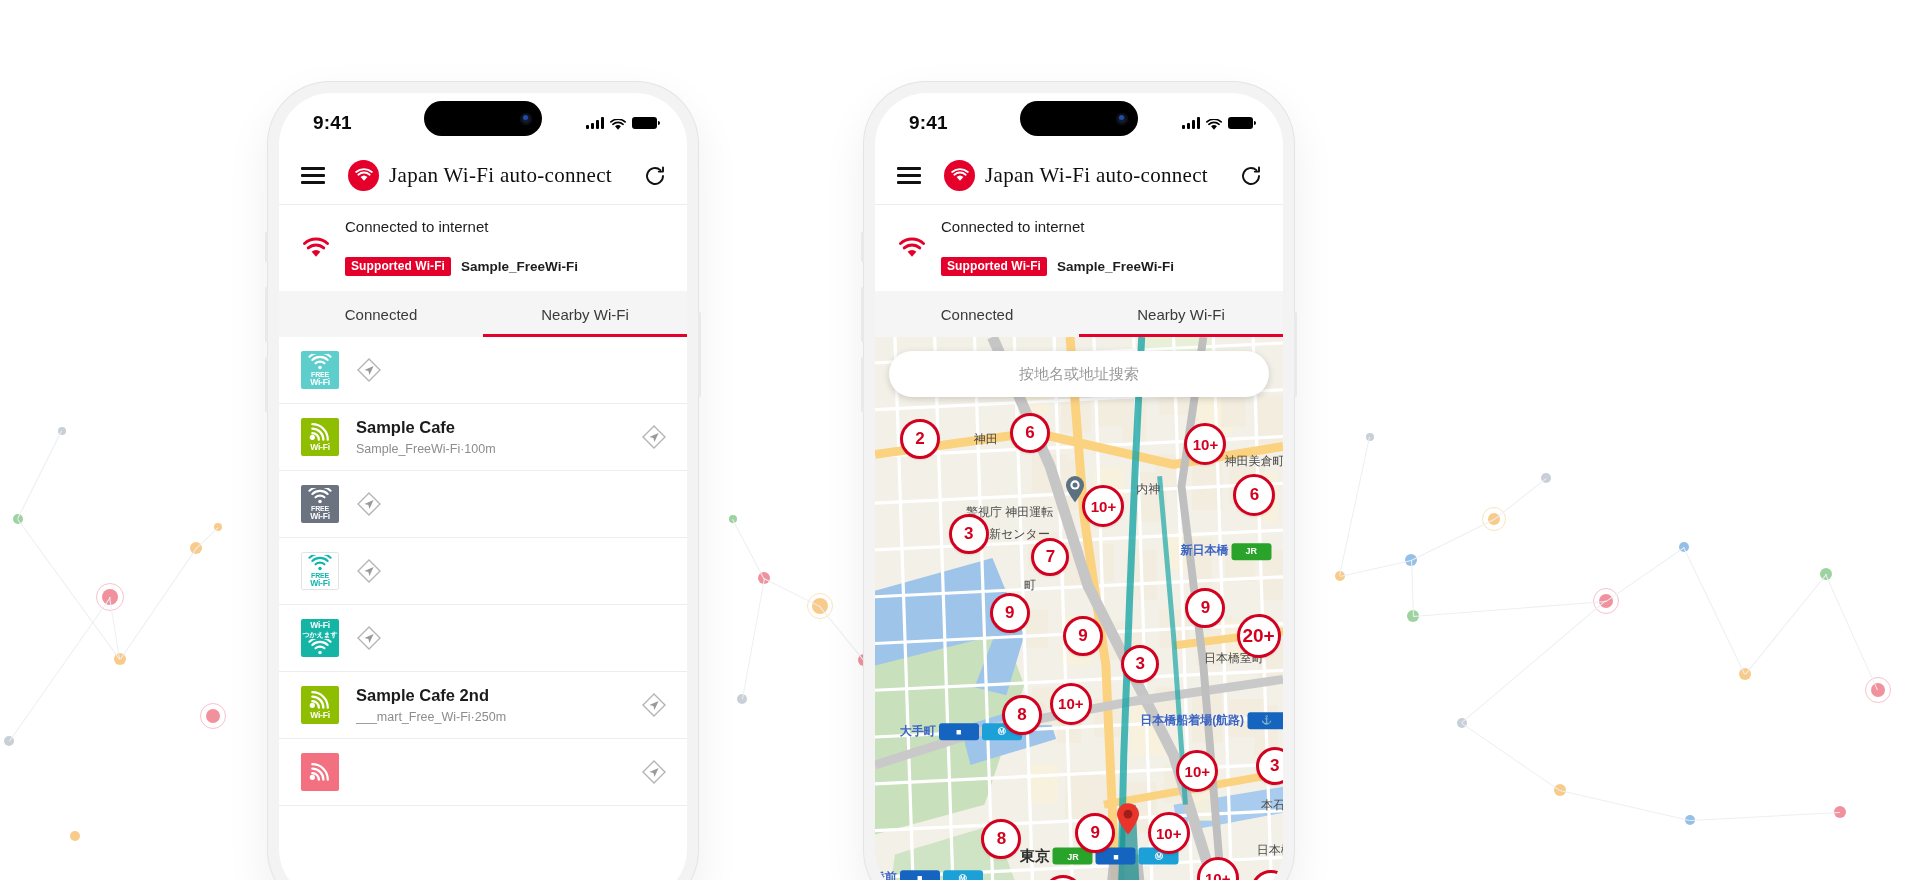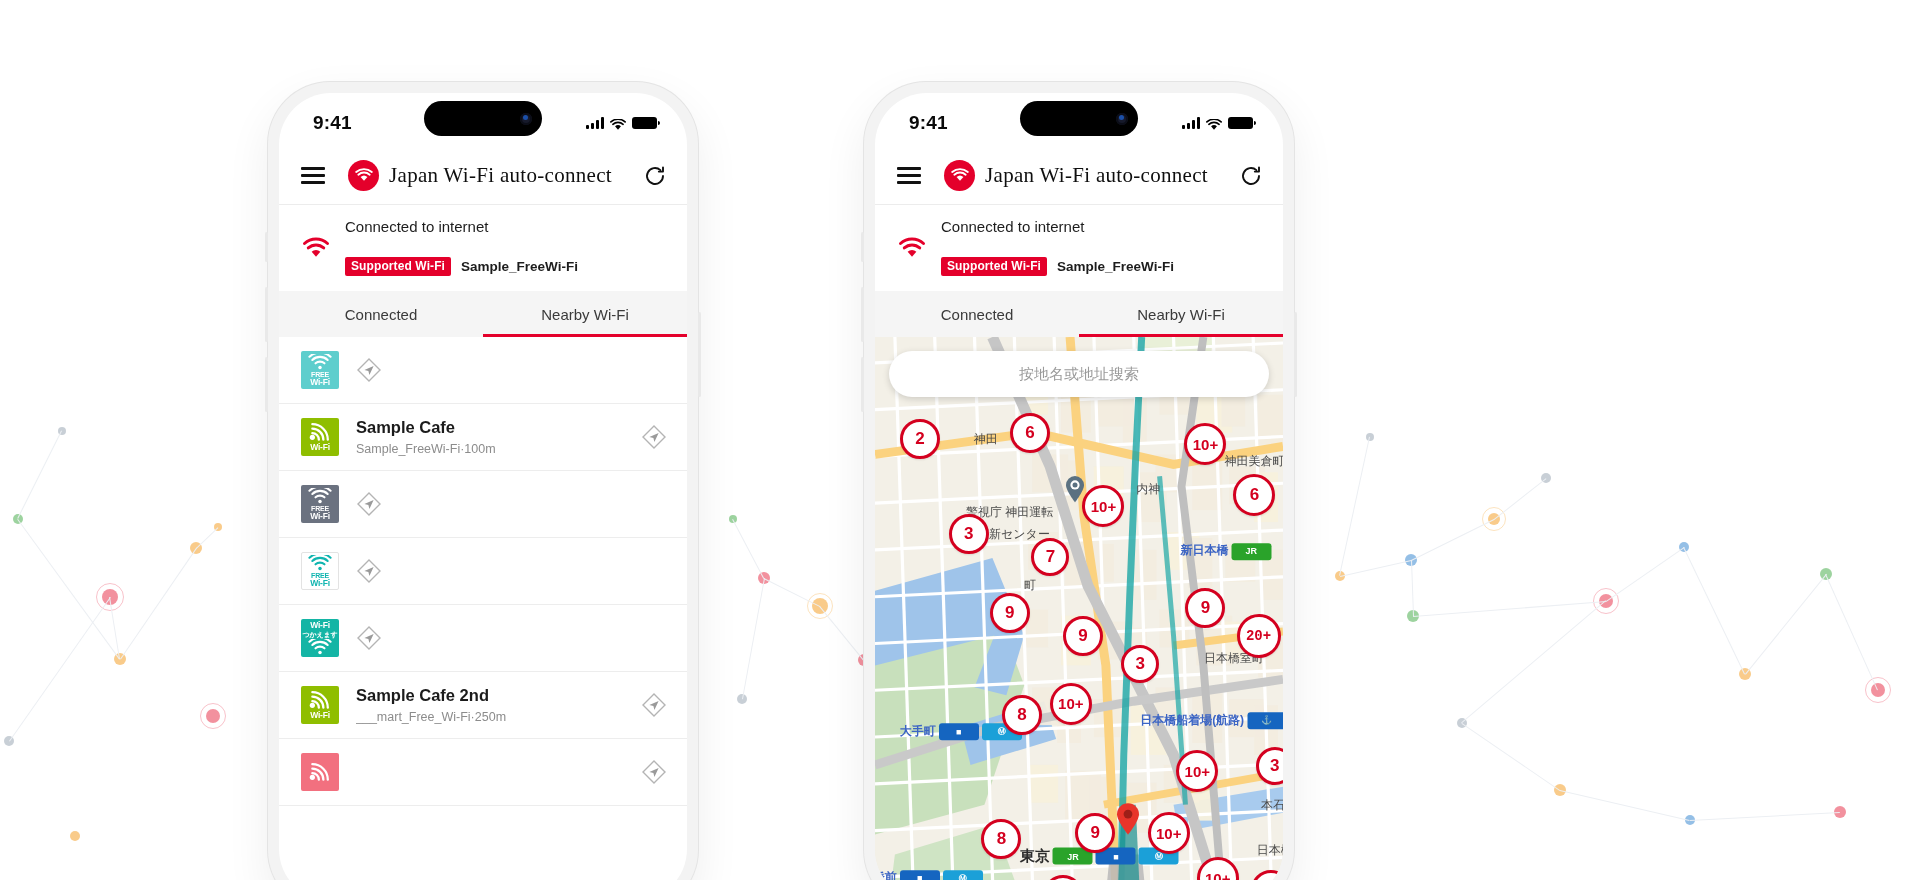--- a/index.html
+++ b/index.html
@@ -727,21 +727,21 @@
           <div class="cluster" style="left: 11%; top: 18%; width: 40px; height: 40px; font-size: 17px; border-color: rgb(212, 0, 31); color: rgb(212, 0, 31);">2</div>
           <div class="cluster" style="left: 38%; top: 17%; width: 40px; height: 40px; font-size: 17px; border-color: rgb(212, 0, 31); color: rgb(212, 0, 31);">6</div>
           <div class="cluster" style="left: 81%; top: 19%; width: 42px; height: 42px; font-size: 15px; border-color: rgb(212, 0, 31); color: rgb(212, 0, 31);">10+</div>
           <div class="cluster" style="left: 93%; top: 28%; width: 42px; height: 42px; font-size: 17px; border-color: rgb(212, 0, 31); color: rgb(212, 0, 31);">6</div>
           <div class="cluster" style="left: 56%; top: 30%; width: 42px; height: 42px; font-size: 15px; border-color: rgb(212, 0, 31); color: rgb(212, 0, 31);">10+</div>
           <div class="cluster" style="left: 23%; top: 35%; width: 40px; height: 40px; font-size: 17px; border-color: rgb(212, 0, 31); color: rgb(212, 0, 31);">3</div>
           <div class="cluster" style="left: 43%; top: 39%; width: 38px; height: 38px; font-size: 17px; border-color: rgb(212, 0, 31); color: rgb(212, 0, 31);">7</div>
           <div class="cluster" style="left: 33%; top: 49%; width: 40px; height: 40px; font-size: 17px; border-color: rgb(212, 0, 31); color: rgb(212, 0, 31);">9</div>
           <div class="cluster" style="left: 51%; top: 53%; width: 40px; height: 40px; font-size: 17px; border-color: rgb(212, 0, 31); color: rgb(212, 0, 31);">9</div>
           <div class="cluster" style="left: 81%; top: 48%; width: 40px; height: 40px; font-size: 17px; border-color: rgb(212, 0, 31); color: rgb(212, 0, 31);">9</div>
-          <div class="cluster" style="left: 94%; top: 53%; width: 44px; height: 44px; font-size: 14px; border-color: rgb(212, 0, 31); color: rgb(212, 0, 31); font-family: Liberation Mono, monospace;">20+</div>
+          <div class="cluster" style="left: 94%; top: 53%; width: 44px; height: 44px; font-size: 19px; border-color: rgb(212, 0, 31); color: rgb(212, 0, 31);">20+</div>
           <div class="cluster" style="left: 65%; top: 58%; width: 38px; height: 38px; font-size: 17px; border-color: rgb(212, 0, 31); color: rgb(212, 0, 31);">3</div>
           <div class="cluster" style="left: 48%; top: 65%; width: 42px; height: 42px; font-size: 15px; border-color: rgb(212, 0, 31); color: rgb(212, 0, 31);">10+</div>
           <div class="cluster" style="left: 36%; top: 67%; width: 40px; height: 40px; font-size: 17px; border-color: rgb(212, 0, 31); color: rgb(212, 0, 31);">8</div>
           <div class="cluster" style="left: 79%; top: 77%; width: 42px; height: 42px; font-size: 15px; border-color: rgb(212, 0, 31); color: rgb(212, 0, 31);">10+</div>
           <div class="cluster" style="left: 98%; top: 76%; width: 38px; height: 38px; font-size: 17px; border-color: rgb(212, 0, 31); color: rgb(212, 0, 31);">3</div>
           <div class="cluster" style="left: 31%; top: 89%; width: 40px; height: 40px; font-size: 17px; border-color: rgb(212, 0, 31); color: rgb(212, 0, 31);">8</div>
           <div class="cluster" style="left: 54%; top: 88%; width: 40px; height: 40px; font-size: 17px; border-color: rgb(212, 0, 31); color: rgb(212, 0, 31);">9</div>
           <div class="cluster" style="left: 72%; top: 88%; width: 42px; height: 42px; font-size: 15px; border-color: rgb(212, 0, 31); color: rgb(212, 0, 31);">10+</div>
           <div class="cluster" style="left: 84%; top: 96%; width: 42px; height: 42px; font-size: 15px; border-color: rgb(212, 0, 31); color: rgb(212, 0, 31);">10+</div>
           <div class="cluster" style="left: 97%; top: 98%; width: 40px; height: 40px; font-size: 17px; border-color: rgb(212, 0, 31); color: rgb(212, 0, 31);">2</div>

